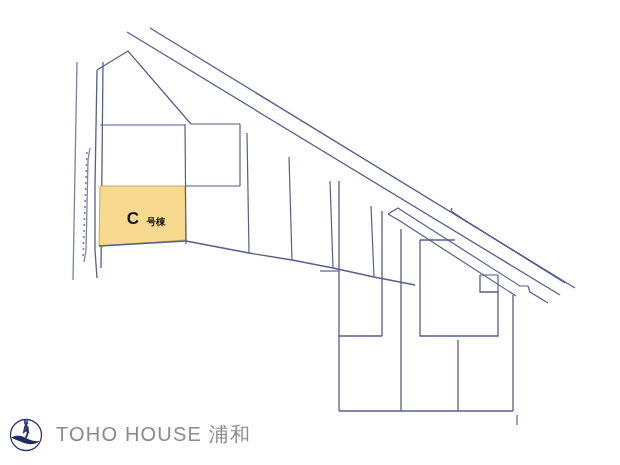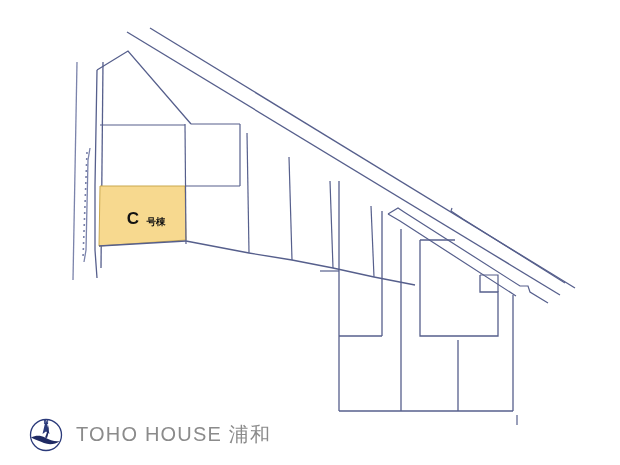--- a/index.html
+++ b/index.html
@@ -27,21 +27,21 @@
     display: block;
   }
   .footer-bar {
     position: absolute;
     left: 0;
     bottom: 0;
     width: 620px;
     height: 62px;
     display: flex;
     align-items: center;
-    padding-left: 24px;
+    padding-left: 4px;
     box-sizing: border-box;
   }
   .brand-logo {
     width: 44px;
     height: 44px;
     flex: 0 0 auto;
     margin-right: 8px;
   }
   .brand-text {
     font-family: "Liberation Sans", sans-serif;

